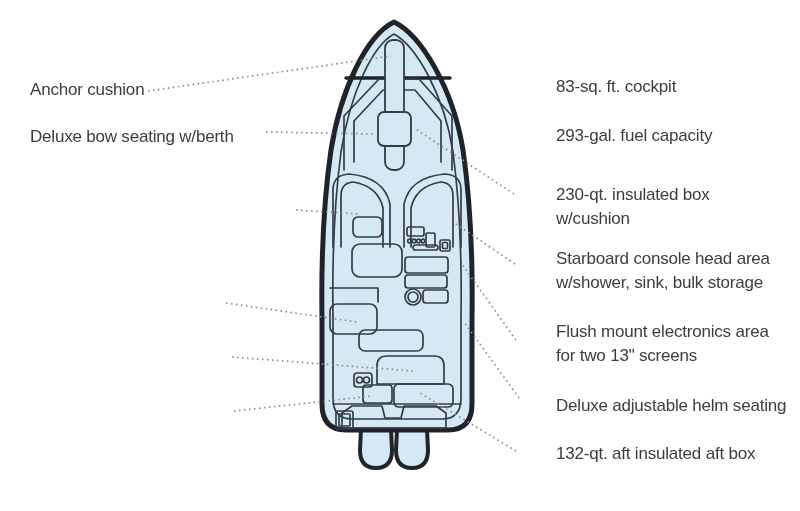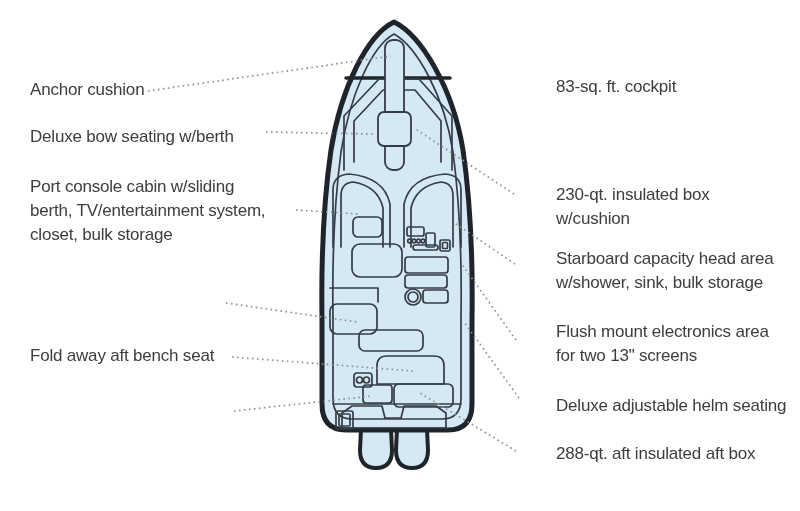--- a/index.html
+++ b/index.html
@@ -97,28 +97,25 @@
       <line class="dots" x1="514" y1="194" x2="414" y2="128"></line>
       <line class="dots" x1="515" y1="264" x2="453" y2="222"></line>
       <line class="dots" x1="516" y1="340" x2="461" y2="263"></line>
       <line class="dots" x1="519" y1="398" x2="464" y2="322"></line>
       <line class="dots" x1="516" y1="451" x2="420" y2="393"></line>
     </g>
   </svg>
 
   <div class="label left" style="top:78px">Anchor cushion</div>
   <div class="label left" style="top:125px">Deluxe bow seating w/berth</div>
-  <div class="label left" style="top:175px">Port console cabin w/sliding
-berth, TV/entertainment system,
-closet, bulk storage</div>
-  <div class="label left" style="top:344px">Fold away aft bench seat</div>
 
   <div class="label right" style="top:75px">83-sq. ft. cockpit</div>
+  <div class="label right" style="top:124px">293-gal. fuel capacity</div>
   <div class="label right" style="top:183px">230-qt. insulated box
 w/cushion</div>
-  <div class="label right" style="top:247px">Starboard capacity head area
+  <div class="label right" style="top:247px">Starboard console head area
 w/shower, sink, bulk storage</div>
   <div class="label right" style="top:320px">Flush mount electronics area
 for two 13" screens</div>
   <div class="label right" style="top:394px">Deluxe adjustable helm seating</div>
-  <div class="label right" style="top:442px">288-qt. aft insulated aft box</div>
+  <div class="label right" style="top:442px">132-qt. aft insulated aft box</div>
 
 </div>
 
 </body></html>

